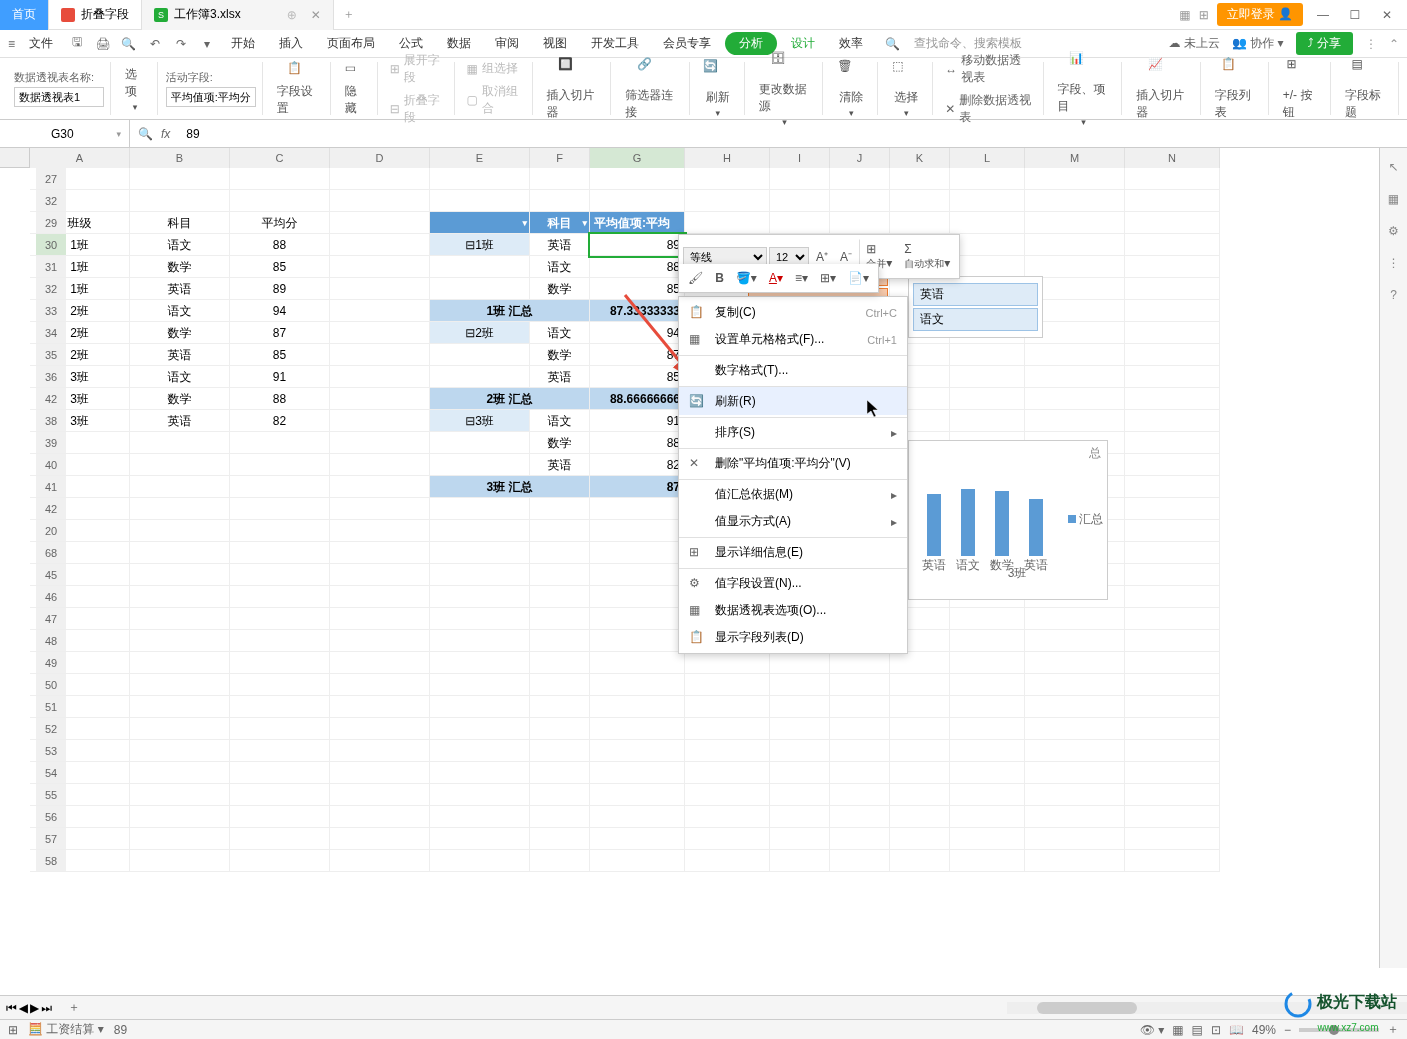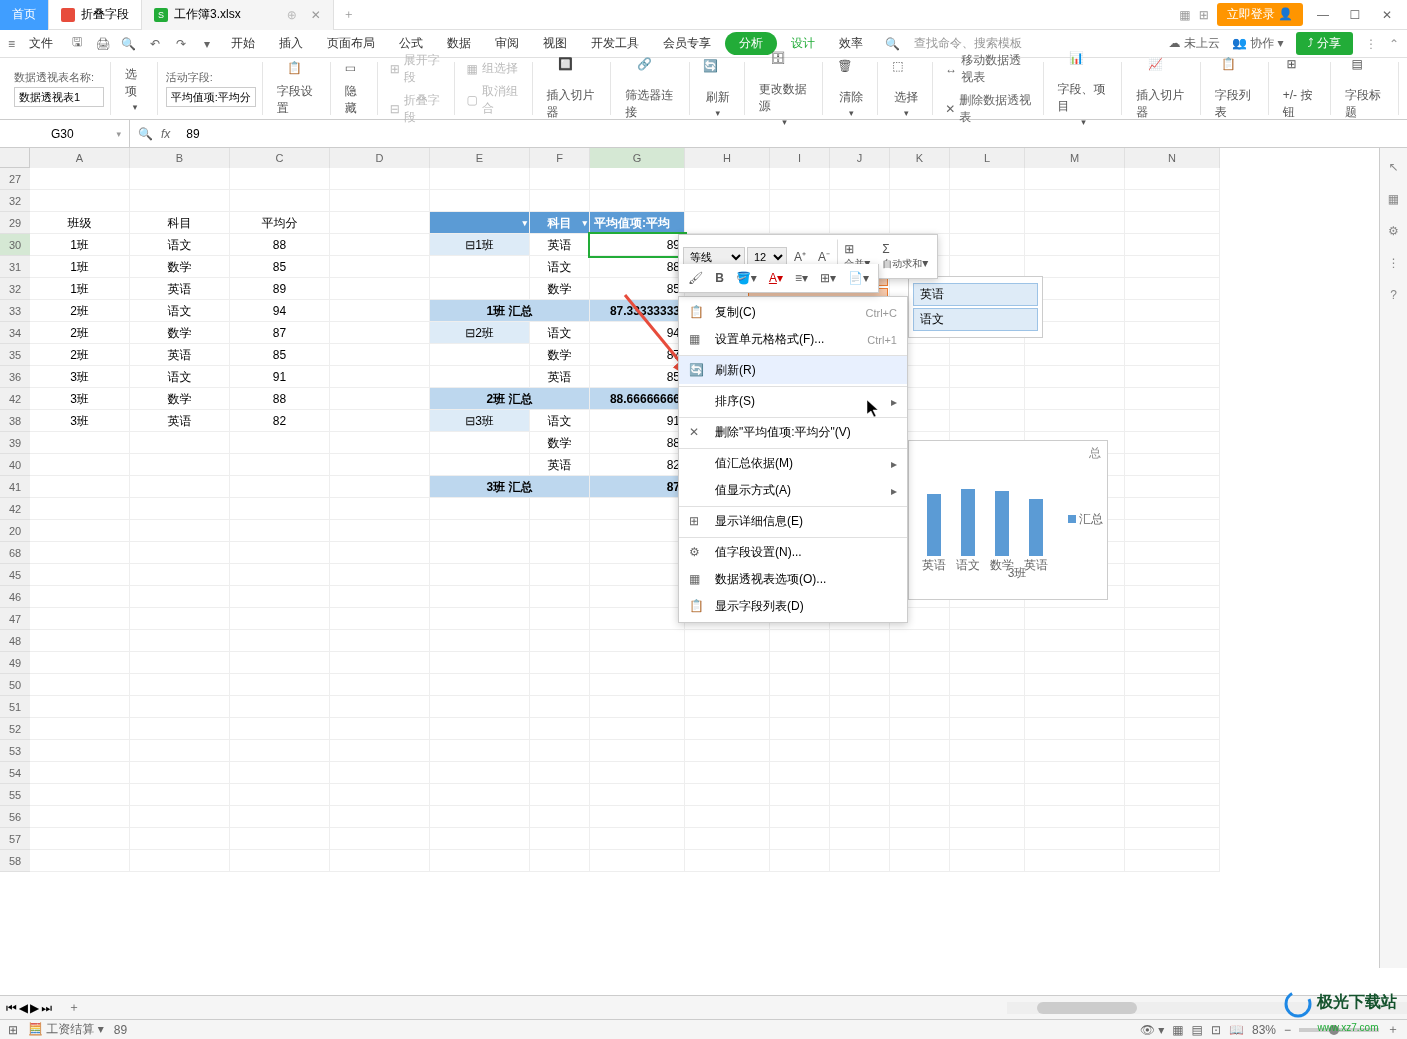--- a/index.html
+++ b/index.html
@@ -44,21 +44,21 @@
 .name-box { width: 130px; border-right: 1px solid #ccc; padding: 0 8px; display: flex; align-items: center; height: 100%; }
 .name-box input { border: none; width: 100%; outline: none; text-align: center; }
 .fx-area { padding: 0 8px; display: flex; gap: 8px; align-items: center; color: #666; }
 .formula-input { flex: 1; padding: 0 8px; }
 
 
 .grid-container { position: relative; height: 820px; display: flex; }
 .corner { width: 30px; height: 20px; border-right: 1px solid #ccc; border-bottom: 1px solid #ccc; background: #f0f0f0; }
 .col-header { text-align: center; border-right: 1px solid #e0e0e0; background: #f0f0f0; color: #666; line-height: 20px; font-size: 11px; }
 .col-header.sel { background: #d5e8d4; }
-.row-header { height: 22px; text-align: center; border-bottom: 1px solid #e0e0e0; background: #f0f0f0; color: #666; line-height: 22px; font-size: 11px; }
+.row-header { height: 22px; text-align: center; border-bottom: 1px solid #e0e0e0; background: #f0f0f0; color: #666; line-height: 22px; font-size: 11px; margin-left: 36px; }
 .row-header.sel { background: #d5e8d4; }
 .grid-main { flex: 1; position: relative; }
 .cell { position: absolute; border-right: 1px solid #eee; border-bottom: 1px solid #eee; padding: 0 4px; line-height: 22px; height: 22px; text-align: center; overflow: hidden; white-space: nowrap; }
 .cell.selected { outline: 2px solid #22ac38; background: #fff; z-index: 5; }
 
 .pivot-header { background: #5b9bd5; color: #fff; font-weight: bold; }
 .pivot-group { background: #ddebf7; }
 .pivot-subtotal { background: #bdd7ee; font-weight: bold; }
 
 
@@ -866,21 +866,21 @@
       <div class="cell " style="left: 590px; top: 284px; width: 95px; text-align: right;">88</div>
       <div class="cell " style="left: 530px; top: 306px; width: 60px; text-align: center;">英语</div>
       <div class="cell " style="left: 590px; top: 306px; width: 95px; text-align: right;">82</div>
       <div class="cell pivot-subtotal" style="left: 430px; top: 328px; width: 160px; text-align: center;">3班 汇总</div>
       <div class="cell pivot-subtotal" style="left: 590px; top: 328px; width: 95px; text-align: right;">87</div>
       <div class="cell selected" style="left: 590px; top: 86px; width: 95px; text-align: right;">89</div>
     </div>
 </div>
 
 <div class="mini-toolbar" style="left:678px; top:234px;">
-  <select class="mini-select" style="width:62px"><option>等线</option></select>
+  <select class="mini-select" style="width:84px"><option>等线</option></select>
   <select class="mini-select" style="width:40px"><option>12</option></select>
   <span class="mini-btn">A⁺</span>
   <span class="mini-btn">A⁻</span>
   <span class="mini-btn" style="border-left:1px solid #ddd;padding-left:6px">⊞<br><span style="font-size:10px">合并</span>▾</span>
   <span class="mini-btn">Σ<br><span style="font-size:10px">自动求和</span>▾</span>
 </div>
 <div class="mini-toolbar" style="left:678px; top:264px; border-top:none">
   <span class="mini-btn">🖌</span>
   <span class="mini-btn"><b>B</b></span>
   <span class="mini-btn">🪣▾</span>
@@ -893,20 +893,24 @@
 <div class="context-menu" style="left:678px; top:296px;" id="ctx-menu">
     <div class="ctx-item">
       <span class="ctx-icon">📋</span>
       <span>复制(C)</span>
       <span class="ctx-shortcut">Ctrl+C</span>
     </div>
     <div class="ctx-item">
       <span class="ctx-icon">▦</span>
       <span>设置单元格格式(F)...</span>
       <span class="ctx-shortcut">Ctrl+1</span>
+    </div>
+    <div class="ctx-item sep">
+      <span class="ctx-icon"></span>
+      <span>数字格式(T)...</span>
     </div>
     <div class="ctx-item hover sep">
       <span class="ctx-icon">🔄</span>
       <span>刷新(R)</span>
     </div>
     <div class="ctx-item sep">
       <span class="ctx-icon"></span>
       <span>排序(S)</span>
       <span class="ctx-arrow">▸</span>
     </div>
@@ -1009,21 +1013,21 @@
 <div class="status-bar">
   <span>⊞</span>
   <span>🧮 <span>工资结算</span> ▾</span>
   <span>89</span>
   <div class="zoom">
     <span>👁 ▾</span>
     <span>▦</span>
     <span>▤</span>
     <span>⊡</span>
     <span>📖</span>
-    <span>83%</span>
+    <span>49%</span>
     <span>−</span>
     <div style="width:80px;height:4px;background:#ccc;position:relative">
         <div style="position:absolute;left:30px;top:-3px;width:10px;height:10px;background:#888;border-radius:50%"></div>
       </div>
     <span>＋</span>
   </div>
 </div>
 
 <div class="watermark">
   <svg width="30" height="30" style="display:inline-block;vertical-align:middle">

